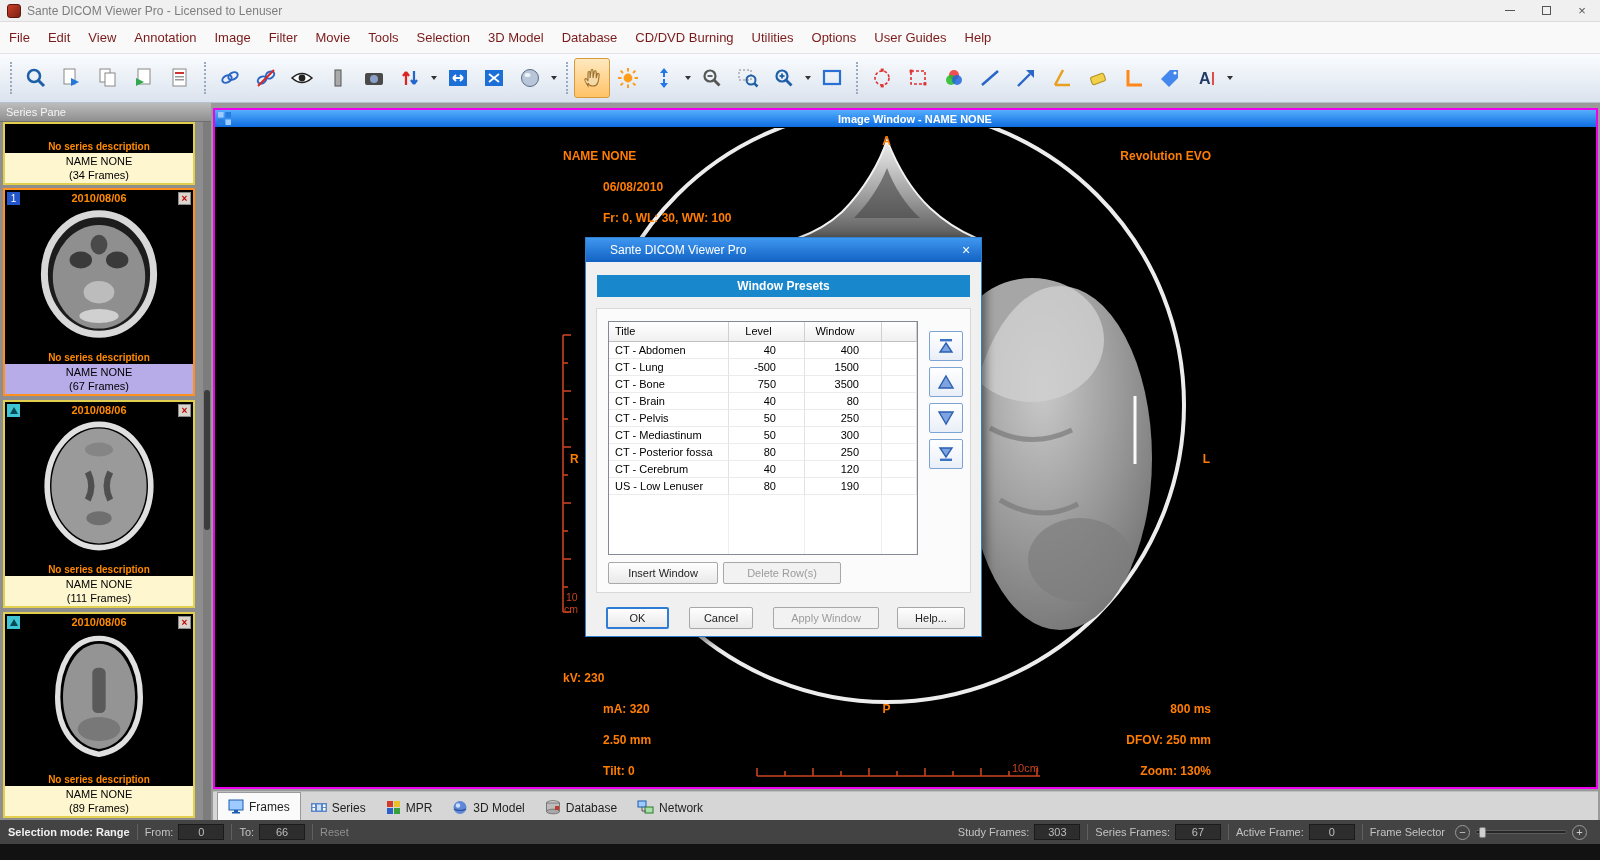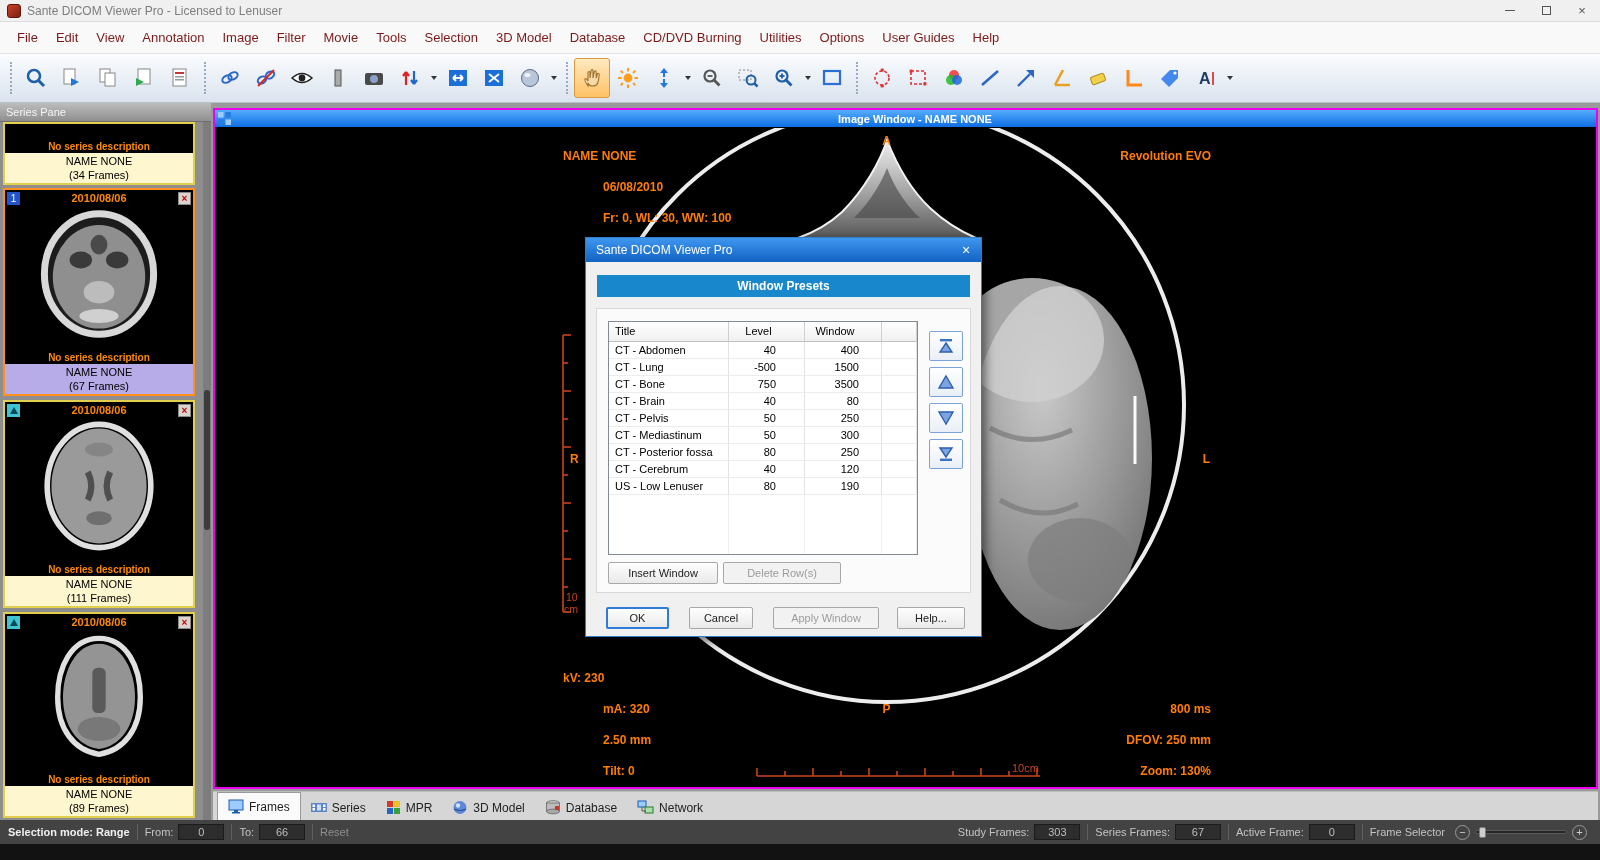--- a/index.html
+++ b/index.html
@@ -13,21 +13,21 @@
   .app-icon { width:14px; height:14px; margin:0 6px 0 7px; border-radius:3px;
               background:linear-gradient(135deg,#c8402a,#7d1f12); border:1px solid #5c170d; }
   .tb-title { font-size:12px; color:#7d7d7d; flex:1; }
   .win-controls { display:flex; height:22px; }
   .wc { width:36px; height:22px; display:flex; align-items:center; justify-content:center; color:#555; font-size:13px; }
   .wc-min { width:10px; height:1px; background:#555; }
   .wc-max { width:9px; height:9px; border:1px solid #555; }
 
   
   .menubar { position:absolute; top:22px; left:0; right:0; height:32px; background:#f9f9f9;
-             display:flex; align-items:center; padding-left:8px; border-bottom:1px solid #e3e3e3; }
+             display:flex; align-items:center; border-bottom:1px solid #e3e3e3; }
   .mi { padding:5px 9px; font-size:13px; color:#7a1a1a; }
 
   
   .toolbar { position:absolute; top:54px; left:0; right:0; height:49px;
              background:linear-gradient(#fafcfe,#dbe3ee); border-bottom:1px solid #b5c1d0;
              display:flex; align-items:center; padding:0 4px; }
   .tgrip { height:32px; border-left:2px dotted #9aabc0; margin:0 6px; }
   .tbi { width:36px; height:40px; display:flex; align-items:center; justify-content:center; border-radius:3px; }
   .tbi.active { background:linear-gradient(#ffe9c0,#ffc266); border:1px solid #d89a3c; }
   .dd { width:0; height:0; border-left:3px solid transparent; border-right:3px solid transparent;
@@ -73,21 +73,21 @@
   .ov.oa { left:0; right:0; top:6px; text-align:center; }
   .ov.op { left:0; right:0; bottom:67px; text-align:center; }
   .ov.or { left:10px; top:324px; }
   .ov.ol { right:3px; top:324px; }
 
   
   .dialog { position:absolute; left:370px; top:110px; width:397px; height:400px; background:#f0f0f0;
             border:1px solid #2f7fcf; box-shadow:3px 4px 10px rgba(0,0,0,.55); z-index:10; }
   .dlg-title { position:absolute; top:0; left:0; right:0; height:24px; background:linear-gradient(#3f97ef,#1262c4);
                display:flex; align-items:center; }
-  .dlg-title-text { flex:1; color:#fff; font-size:12px; padding-left:10px; }
+  .dlg-title-text { flex:1; color:#fff; font-size:12px; padding-left:24px; }
   .dlg-close { width:30px; height:24px; color:#fff; font-size:14px; display:flex; align-items:center; justify-content:center; }
   .dlg-banner { position:absolute; top:37px; left:11px; right:11px; height:22px; background:#1887cc; color:#fff;
                 font-size:12px; font-weight:bold; text-align:center; line-height:22px; }
   .dlg-panel { position:absolute; top:70px; left:10px; right:10px; height:285px; background:#fbfbfb; border:1px solid #d8d8d8; }
   .preset-table { position:absolute; left:22px; top:83px; width:310px; height:234px; background:#fff;
                   border:1px solid #848a93; display:flex; flex-direction:column; font-size:11px; overflow:hidden; }
   .pt-row, .pt-head { display:flex; }
   .pt-head > div { background:linear-gradient(#ffffff,#f0f0f0); border-right:1px solid #cfcfcf;
                    border-bottom:1px solid #bfbfbf; height:20px; line-height:19px; }
   .pt-row > div { border-right:1px solid #e2e2e2; border-bottom:1px solid #ececec; height:17px; line-height:16px; }

